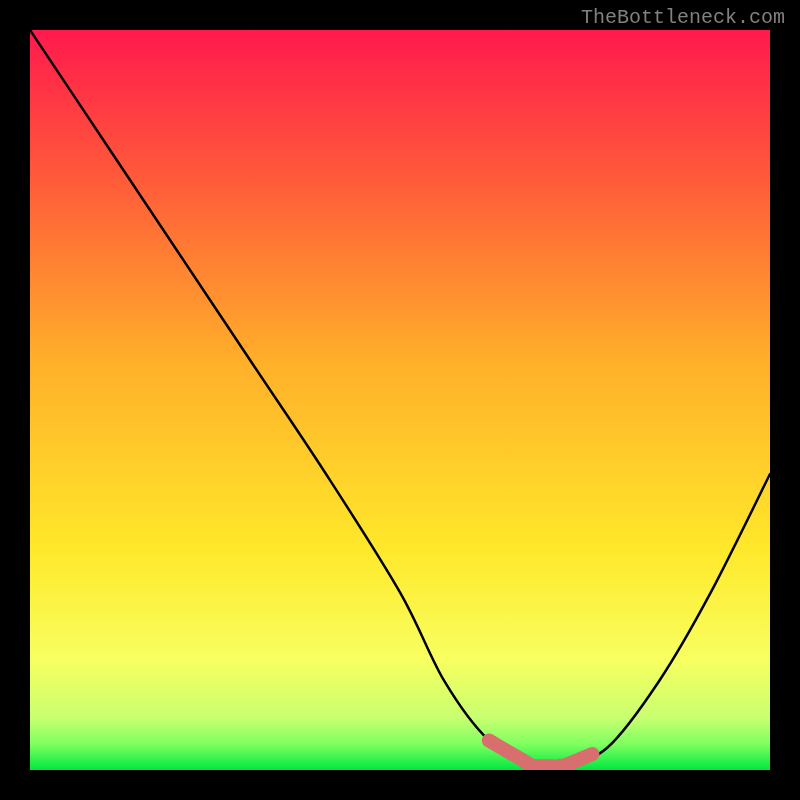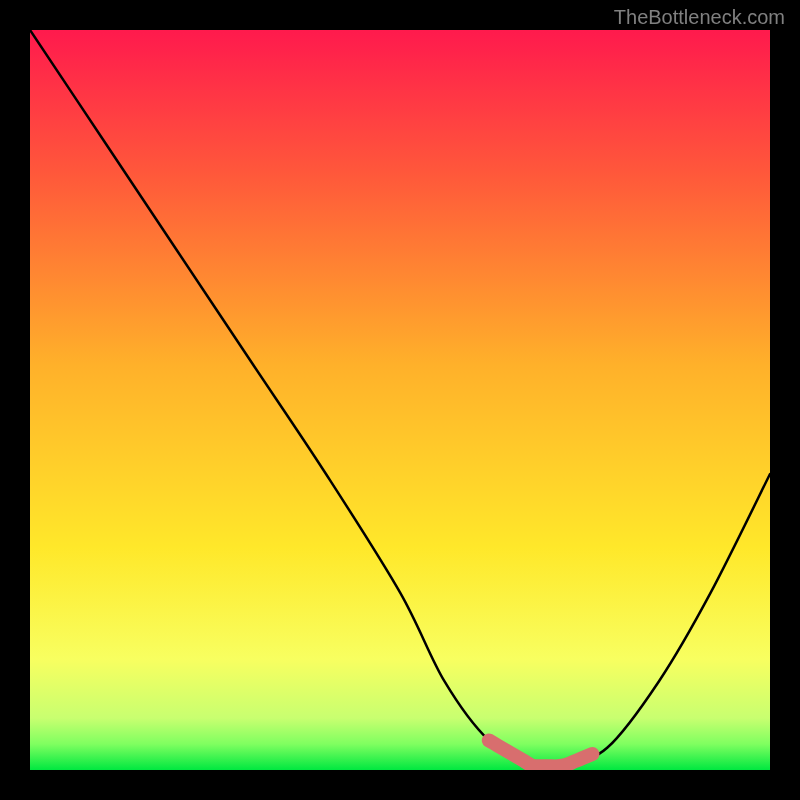--- a/index.html
+++ b/index.html
@@ -37,21 +37,21 @@
     position: absolute;
     left: 0;
     top: 0;
     width: 740px;
     height: 740px;
   }
   .watermark {
     position: absolute;
     top: 6px;
     right: 15px;
-    font-family: Liberation Sans, sans-serif;
+    font-family: Liberation Mono, monospace;
     font-size: 20px;
     color: #808080;
     font-weight: 500;
   }
 </style>
 </head>
 <body>
 
 <div class="frame">
 

